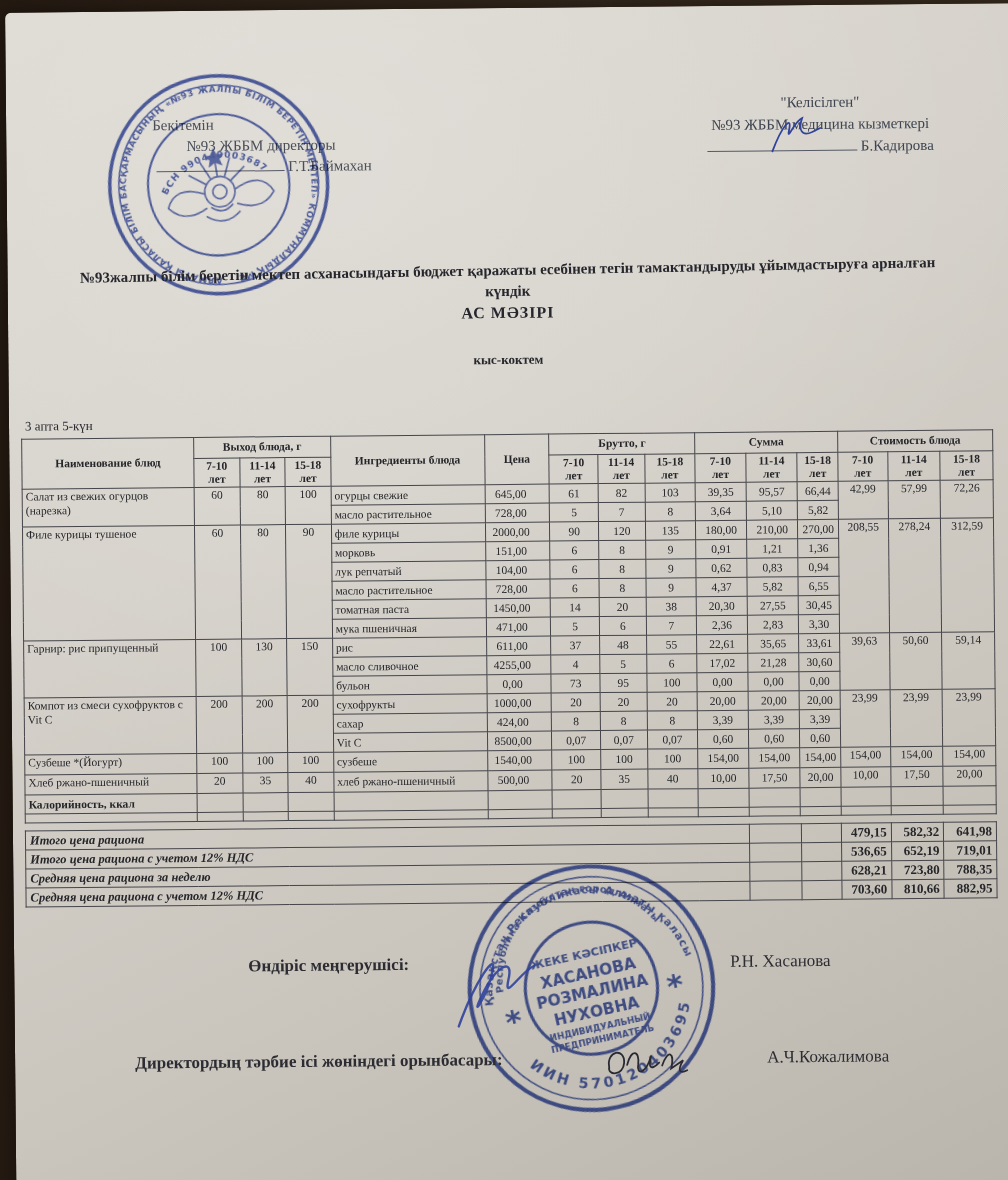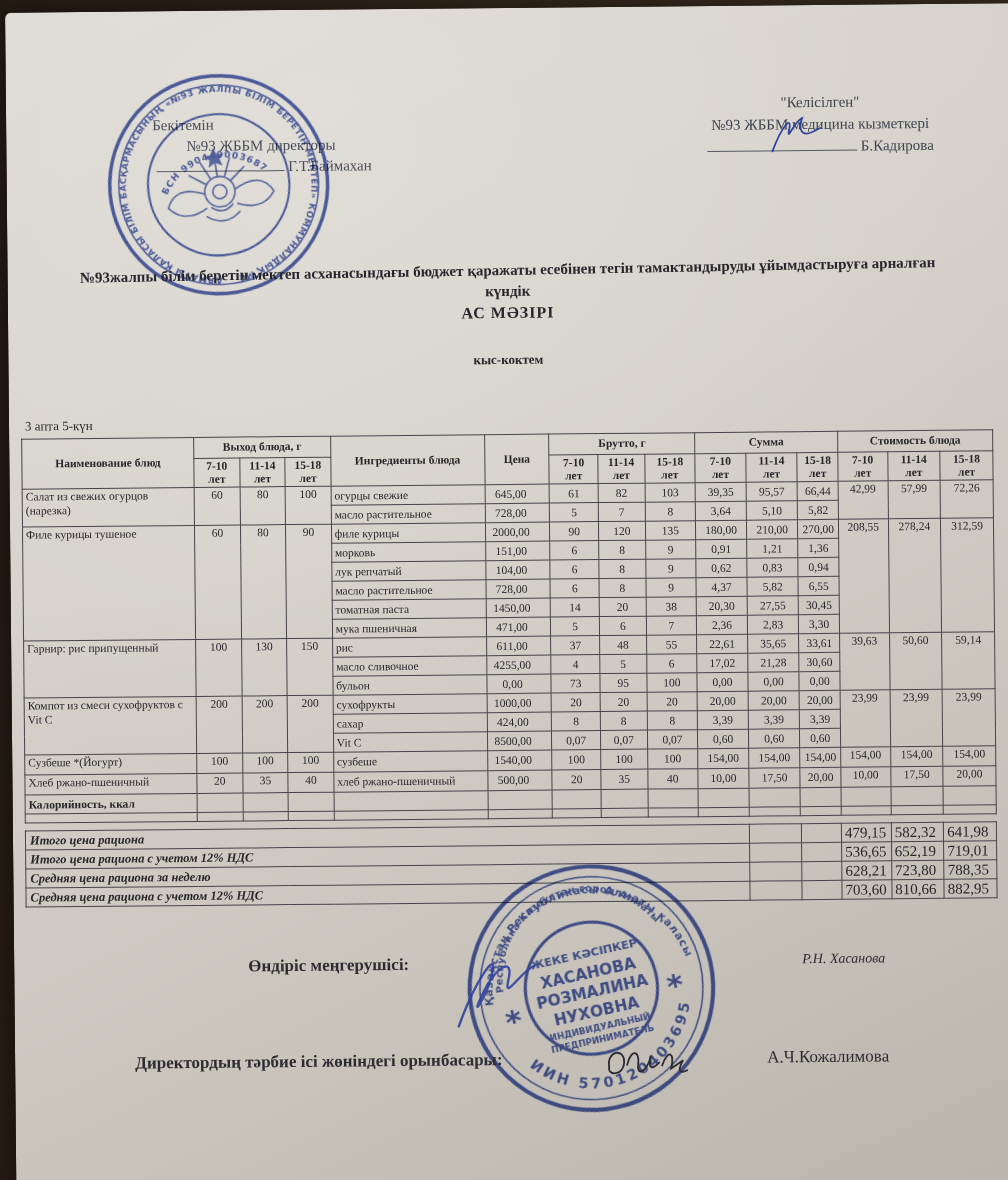--- a/index.html
+++ b/index.html
@@ -40,30 +40,30 @@
   th{font-weight:700;text-align:center;padding:1px 2px;}
   .age{white-space:pre-line;font-weight:700;}
   .num{text-align:center;}
   .price{text-align:center;padding-right:16px;}
   .dish,.ing{text-align:left;}
   td.rsp{vertical-align:top;padding-top:1px;}
   tr.spacer td{height:8px;}
   .cal{font-weight:700;}
   #summary-table{margin-top:7px;}
   .sum-label{font-style:italic;font-weight:600;font-size:12.5px;text-align:left;padding-left:4px;}
-  .sum-val{font-weight:400;font-size:15px;text-align:left;padding-right:4px;}
+  .sum-val{font-weight:700;font-size:13px;text-align:right;padding-right:4px;}
   
   .stamp{filter:blur(.35px);mix-blend-mode:multiply;}
   #stamp-top{left:96px;top:58px;width:232px;height:232px;transform:rotate(-9deg);opacity:.88;}
   #stamp-bottom{left:448px;top:852px;width:258px;height:258px;transform:rotate(-12deg);opacity:.9;}
   svg text{font-family:"DejaVu Sans",sans-serif;}
   
   .sig-row-label{font-size:17px;font-weight:600;color:#2c2c32;}
   #prod-label{left:234px;top:946px;}
-  #prod-name{left:788px;top:946px;font-size:14px;color:#2c2c32;font-style:italic;}
+  #prod-name{left:716px;top:946px;font-size:17px;color:#2c2c32;}
   #dir-label{left:120px;top:1042px;}
   #dir-name{left:752px;top:1042px;font-size:17px;color:#2c2c32;}
   #stamp-sig{left:436px;top:930px;}
   #dir-sig{left:582px;top:1026px;}
 </style>
 </head>
 <body>
 
 <div id="paper">
 

